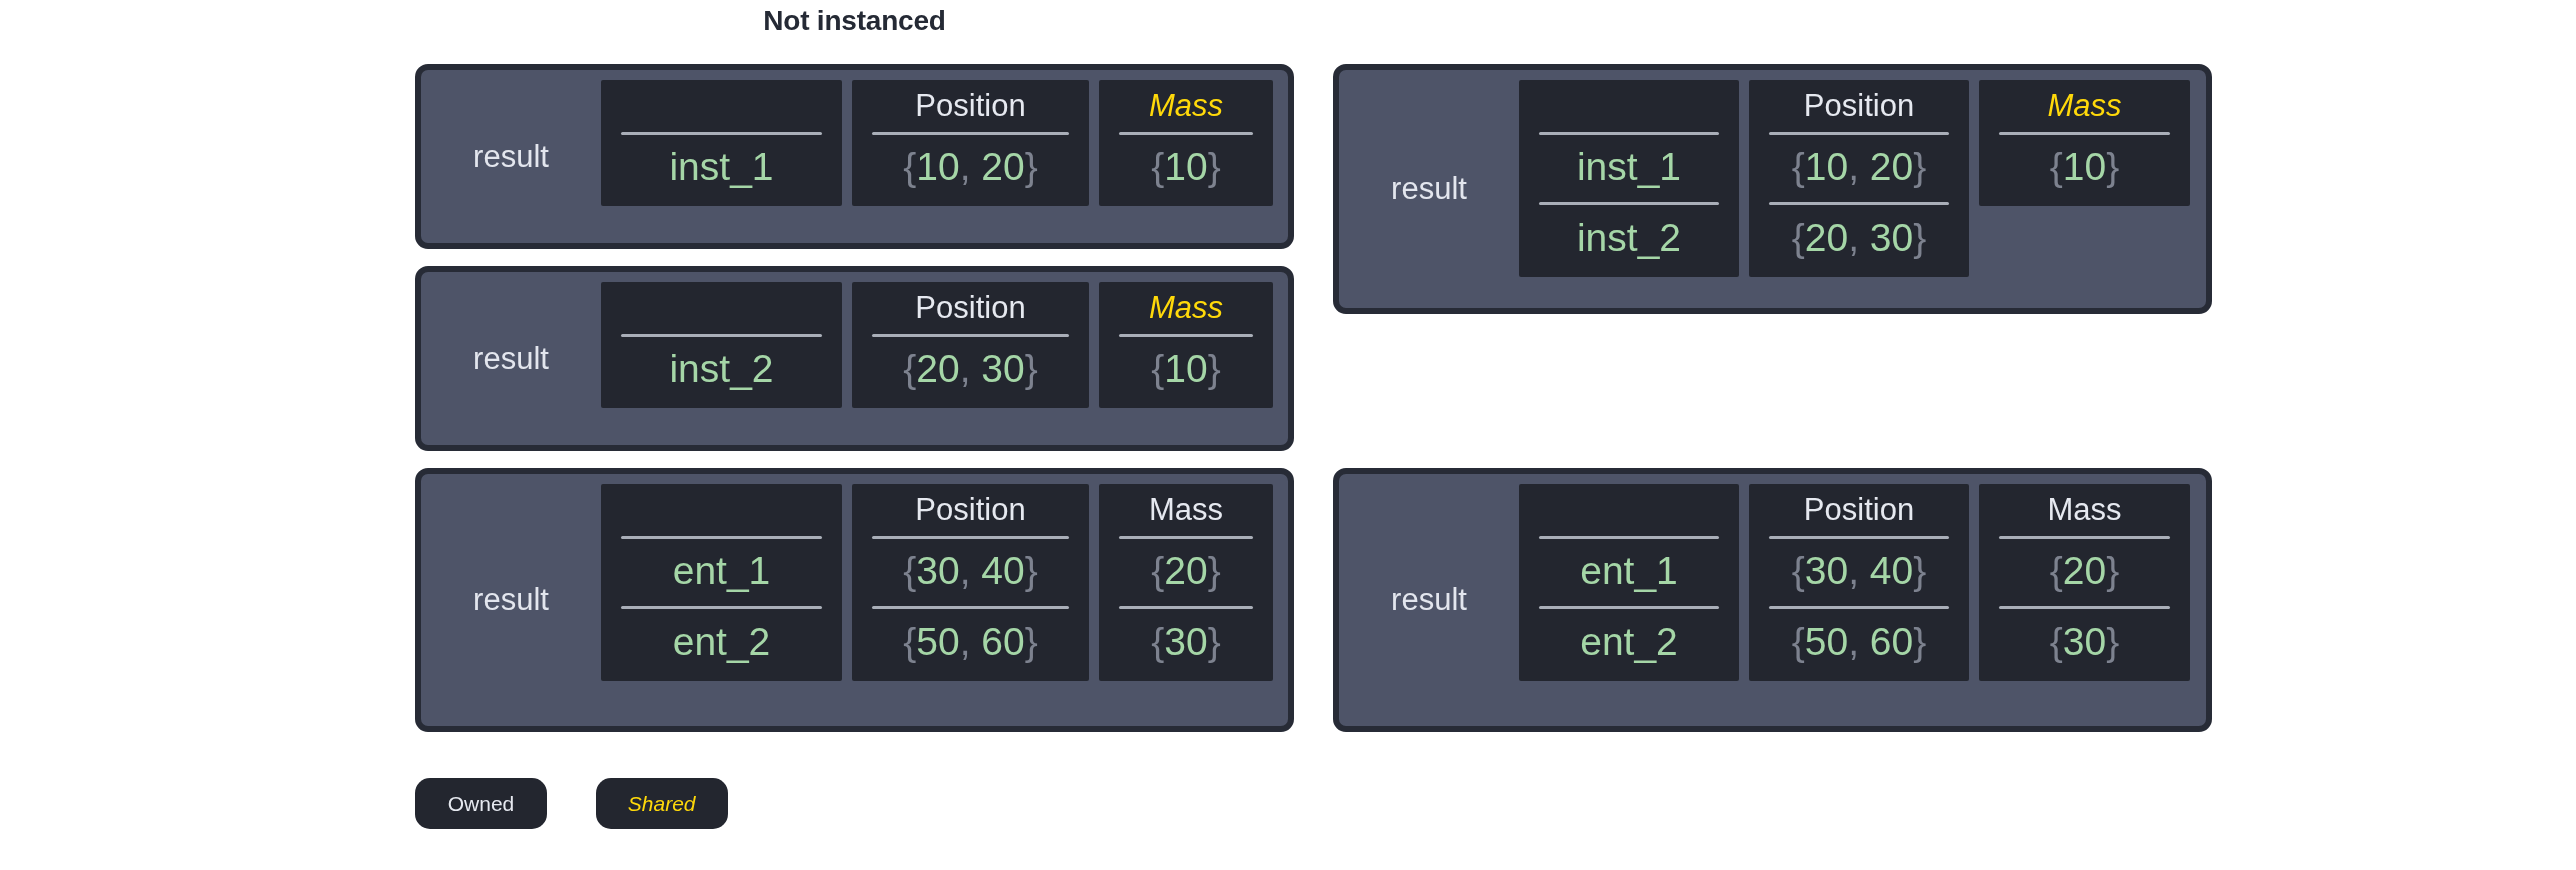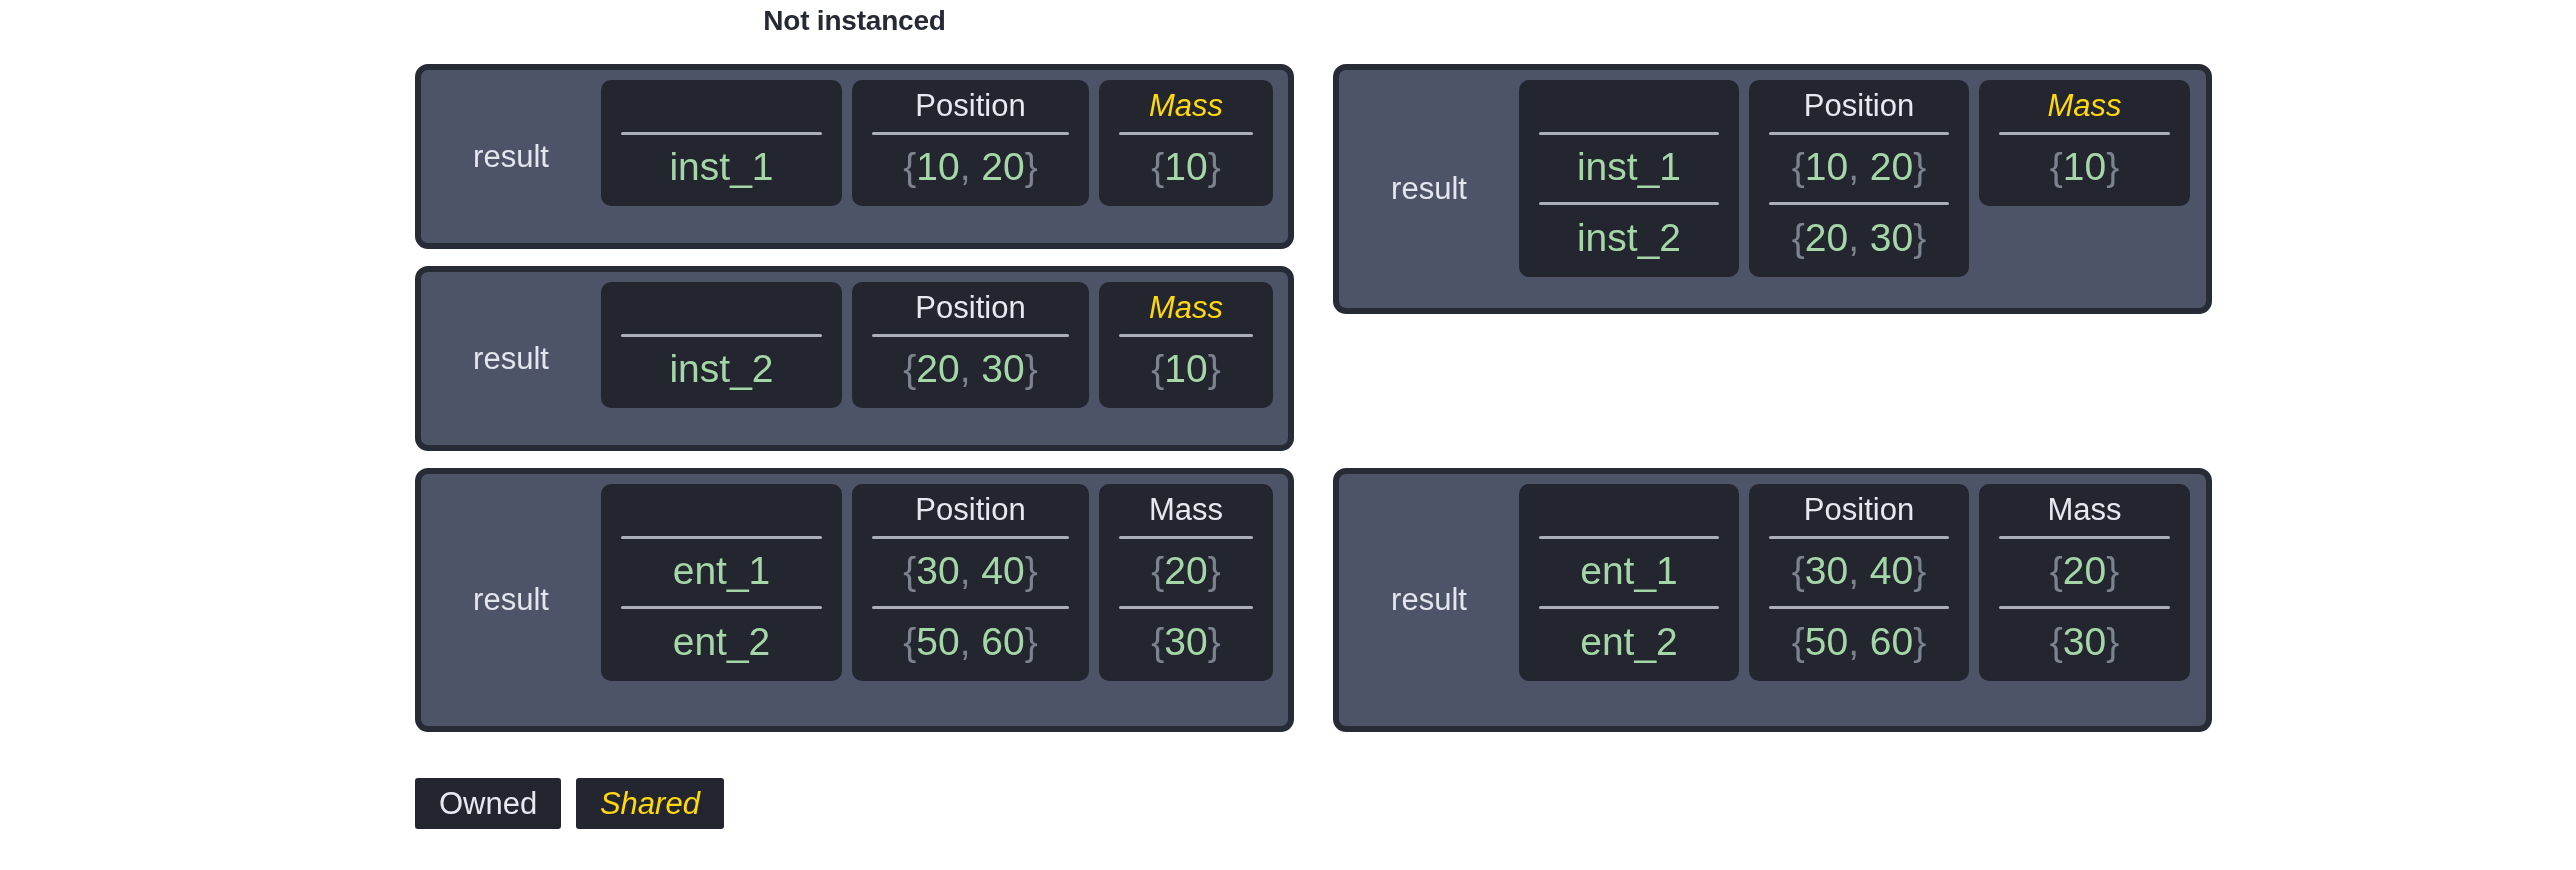--- a/index.html
+++ b/index.html
@@ -35,21 +35,21 @@
     display:flex;align-items:center;justify-content:center;
     color:#e3e6ee;font-size:31px;
     flex:0 0 auto;
     padding:0 20px;
     box-sizing:border-box;
   }
   .cols{display:flex;align-items:flex-start;gap:10px;padding:10px 10px 10px 0;}
 
   .cell{
     background:#23262f;
-    border-radius:10px;
+    border-radius:2px;
     box-sizing:border-box;
     padding:5.5px 16.5px 9.2px 16.5px;
     display:flex;flex-direction:column;
     min-width:0;
   }
 
   .hdr{
     font-size:31px;line-height:1.32;
     color:#e6e9f0;text-align:center;
     white-space:nowrap;
@@ -66,27 +66,27 @@
   .val{
     font-size:39px;line-height:1.5;
     color:#a5d6a7;text-align:center;white-space:nowrap;
     min-height:47px;display:flex;align-items:center;justify-content:center;
   }
   .val .br{color:#7d828f;}
 
   
   .legend{position:absolute;left:415px;top:778px;display:flex;gap:14.7px;}
   .chip{
-    background:#23262f;border-radius:3px;
+    background:#23262f;border-radius:15px;
     height:51px;min-width:132px;
     display:flex;align-items:center;justify-content:center;
     padding:0 24px;box-sizing:border-box;
-    font-size:31px;color:#e6e9f0;
-  }
-  .chip.shared{color:#ffd90a;font-style:italic;font-weight:500;}
+    font-size:21px;color:#e6e9f0;
+  }
+  .chip.shared{color:#ffd90a;font-style:italic;font-weight:500;margin-left:34px;}
 </style>
 </head>
 <body>
 
 <div class="board">
 
   <div class="col col-left">
     <div class="col-title">Not instanced</div>
   </div>
 

